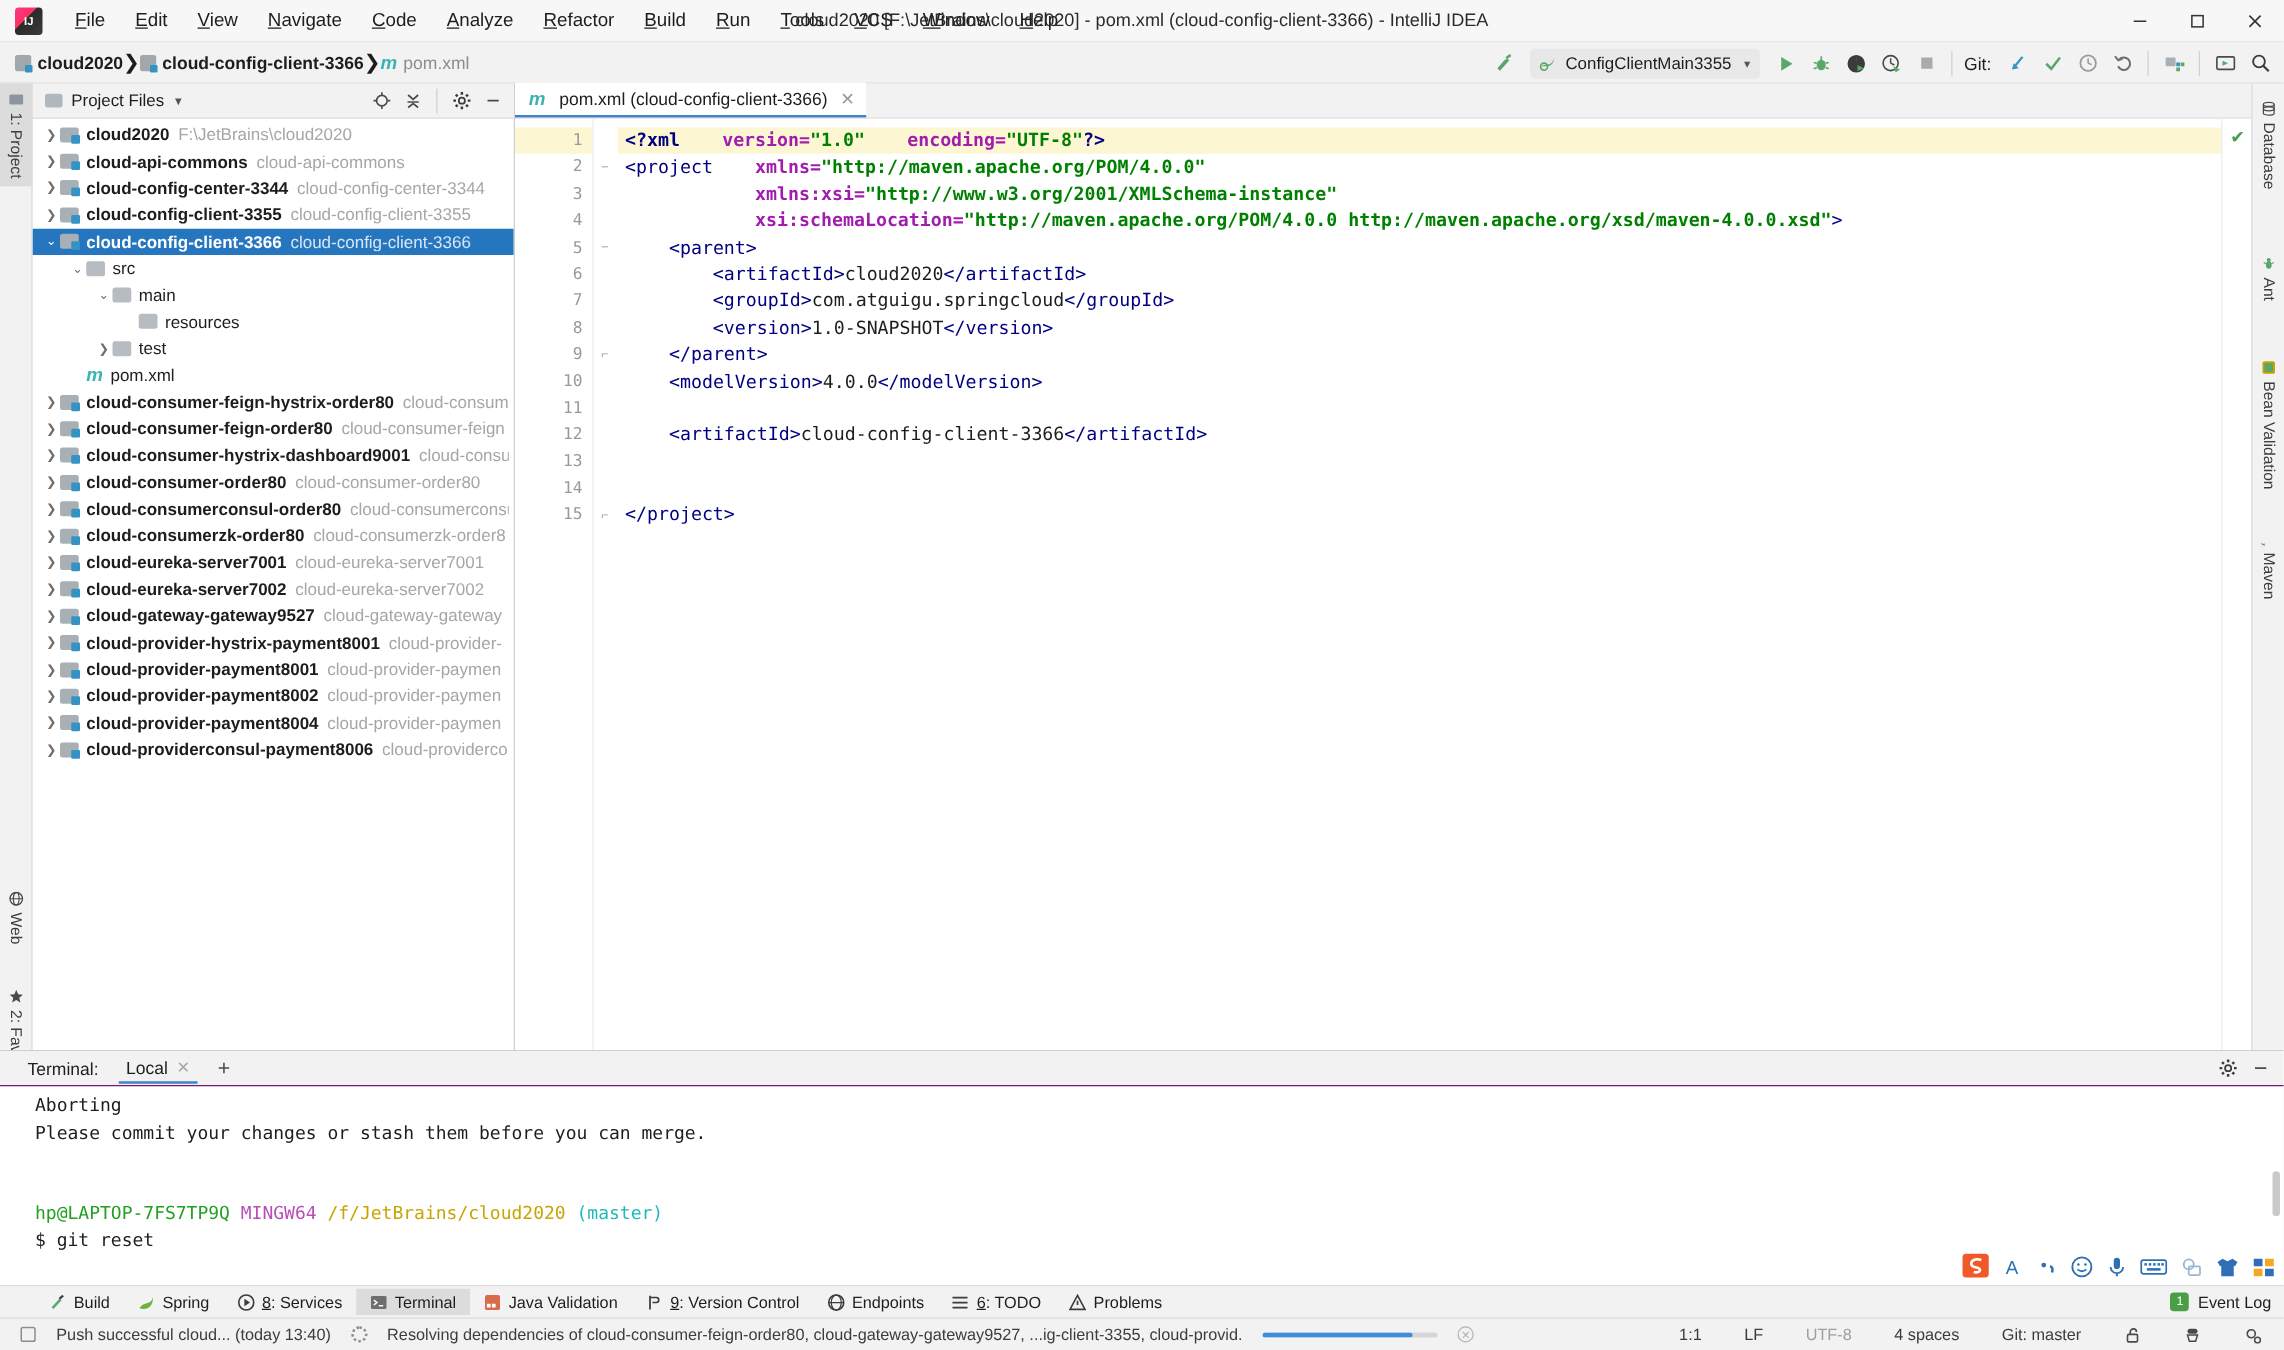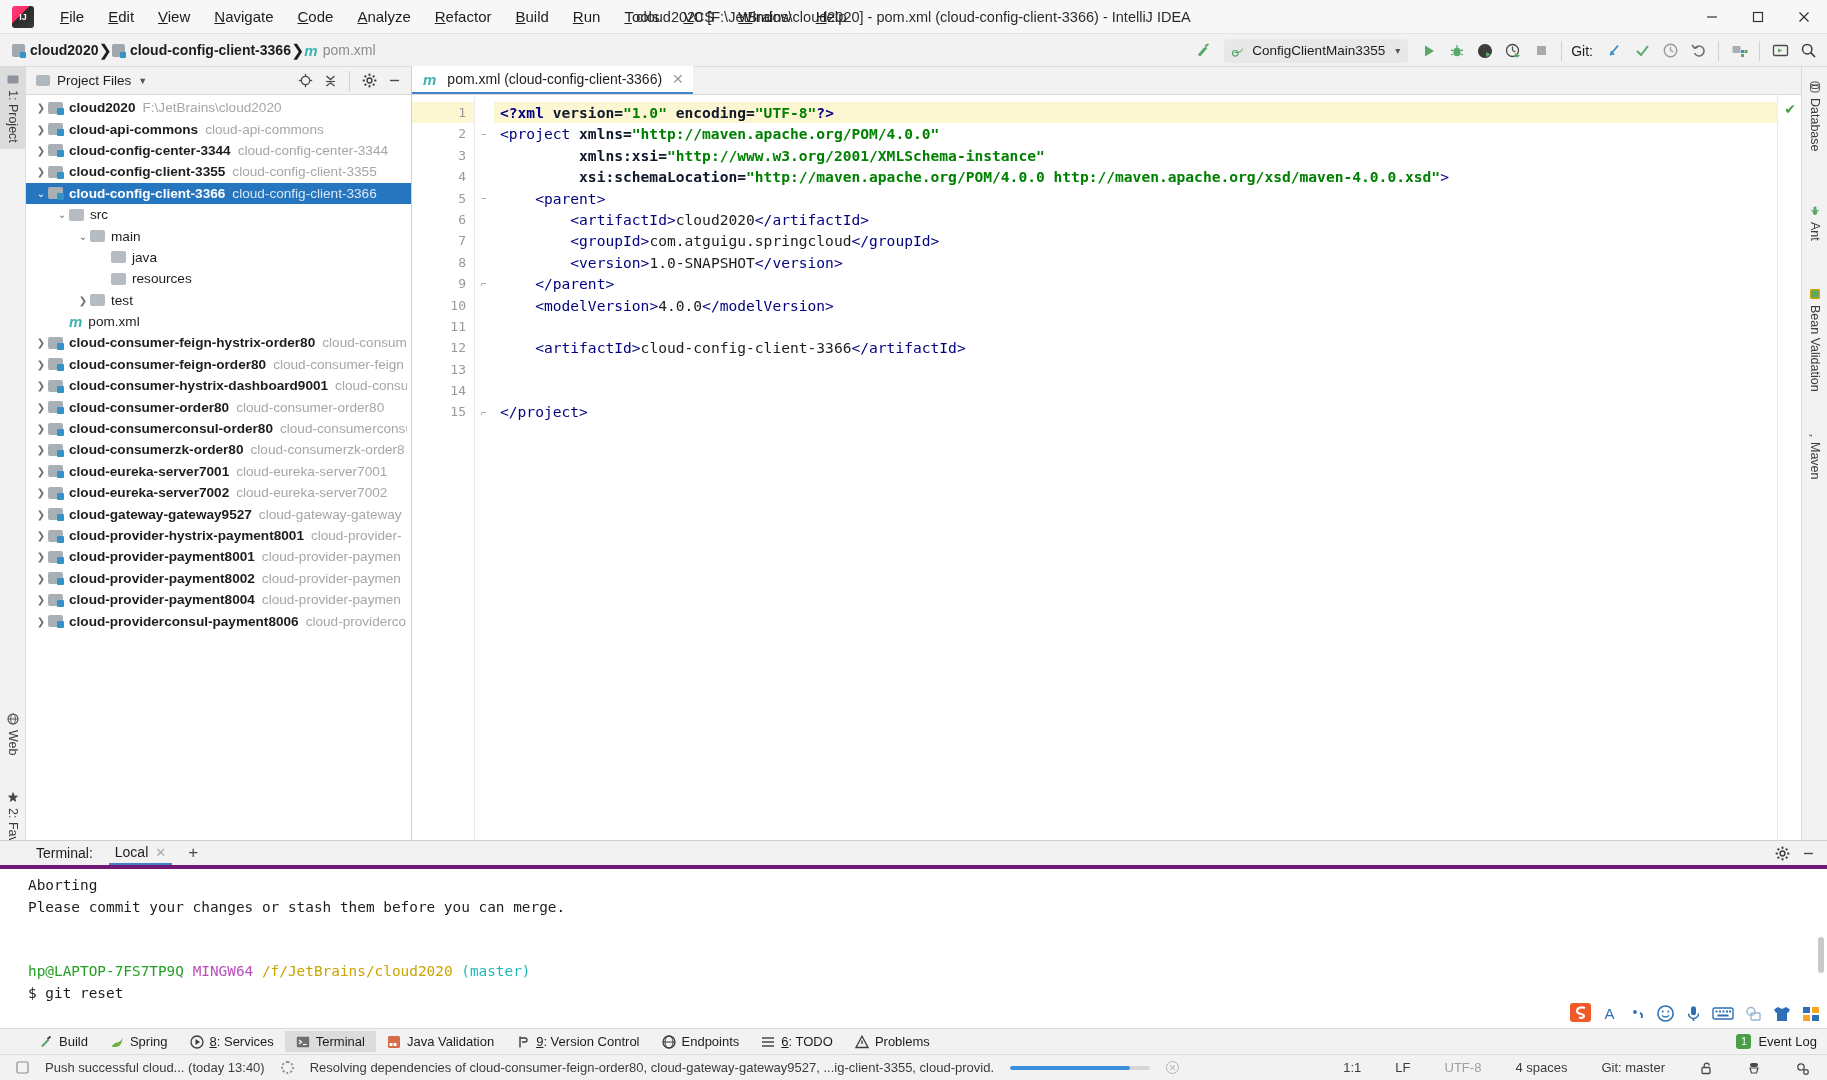--- a/index.html
+++ b/index.html
@@ -116,34 +116,34 @@
   .gutter{ width:62px; flex:0 0 62px; background:#fff; position:relative; padding-top:7px;}
   .gline{ height:21.4px; line-height:21.4px; text-align:right; padding-right:8px;
     font-family:"DejaVu Sans Mono", monospace; font-size:13px; color:#999;}
   .gline.hl{ background:#fdf6d3;}
   .foldcol{ width:20px; flex:0 0 20px; padding-top:7px; background:#fff;}
   .fold{ height:21.4px; display:flex; align-items:center; justify-content:center; color:#9a9a9a; font-size:10px;}
   .code{ flex:1; padding-top:7px; font-family:"DejaVu Sans Mono", monospace; font-size:14.6px; min-width:0; overflow:hidden;}
   .cline{ height:21.4px; line-height:21.4px; white-space:pre; padding-left:6px;}
   .cline.hl{ background:#fdf6d3;}
   .tag{ color:#000080; font-weight:normal;}
-  .attr{ color:#0f172a; font-weight:bold;}
+  .attr{ color:#a21caf; font-weight:bold;margin-left:25px;}
   .val{ color:#008000; font-weight:bold;}
   .txt{ color:#1d1d1d;}
   .pi{ color:#000080; font-weight:bold;}
   .codebar{ position:absolute; right:0; top:0; bottom:0; width:24px; background:#fff; border-left:1px solid #ececec;}
   .chk{ position:absolute; right:5px; top:6px; color:#4a9e46; font-size:14px;}
   .edit-divider{ position:absolute; left:62px; top:0; bottom:0; width:1px; background:#ececec;}
 
   
   .rstrip{ width:26px; background:#f2f2f2; border-left:1px solid #dcdcdc; position:relative; flex:0 0 26px;}
 
   
   .termpanel{ height:188px; background:#fff; display:flex; flex-direction:column; border-top:1px solid #cfcfcf; flex:0 0 188px; position:relative;}
-  .term-head{ height:28px; background:#f2f2f2; display:flex; align-items:center; padding-left:36px; border-bottom:4px solid #701a75; flex:0 0 28px;}
+  .term-head{ height:28px; background:#f2f2f2; display:flex; align-items:center; padding-left:22px; border-bottom:1px solid #701a75; flex:0 0 28px;}
   .term-lbl{ font-size:14px; color:#1d1d1d; margin-right:16px;}
   .term-tab{ font-size:14px; padding:3px 6px; border-bottom:2px solid #4083c9; display:flex; align-items:center; gap:7px;}
   .term-tab .x{ color:#a8a8a8; font-size:13px;}
   .term-plus{ font-size:17px; color:#4a4a4a; margin-left:16px;}
   .term-head-icons{ margin-left:auto; display:flex; align-items:center; gap:4px; padding-right:8px;}
   .termbody{ flex:1; padding:6px 0 0 28px; font-family:"DejaVu Sans Mono", monospace; font-size:14.4px; color:#1d1d1d; overflow:hidden; position:relative;}
   .tline{ height:21.5px; line-height:21.5px; white-space:pre;}
   .c-green{color:#22a022;} .c-mag{color:#b84fb8;} .c-yellow{color:#c8a400;} .c-cyan{color:#1fb9b9;}
   .term-scroll{ position:absolute; right:3px; top:96px; width:6px; height:36px; background:#c9c9c9; border-radius:3px;}
 
@@ -453,25 +453,20 @@
           </div>
           <div class="row" style="padding-left: 29px;">
             <span class="arrow">⌄</span>
             <span class="plainfolder"></span>
             <span class="name reg">src</span>
           </div>
           <div class="row" style="padding-left: 50px;">
             <span class="arrow">⌄</span>
             <span class="plainfolder"></span>
             <span class="name reg">main</span>
-          </div>
-          <div class="row" style="padding-left: 71px;">
-            <span class="arrow"></span>
-            <span class="plainfolder"></span>
-            <span class="name reg">java</span>
           </div>
           <div class="row" style="padding-left: 71px;">
             <span class="arrow"></span>
             <span class="plainfolder"></span>
             <span class="name reg">resources</span>
           </div>
           <div class="row" style="padding-left: 50px;">
             <span class="arrow">❯</span>
             <span class="plainfolder"></span>
             <span class="name reg">test</span>

